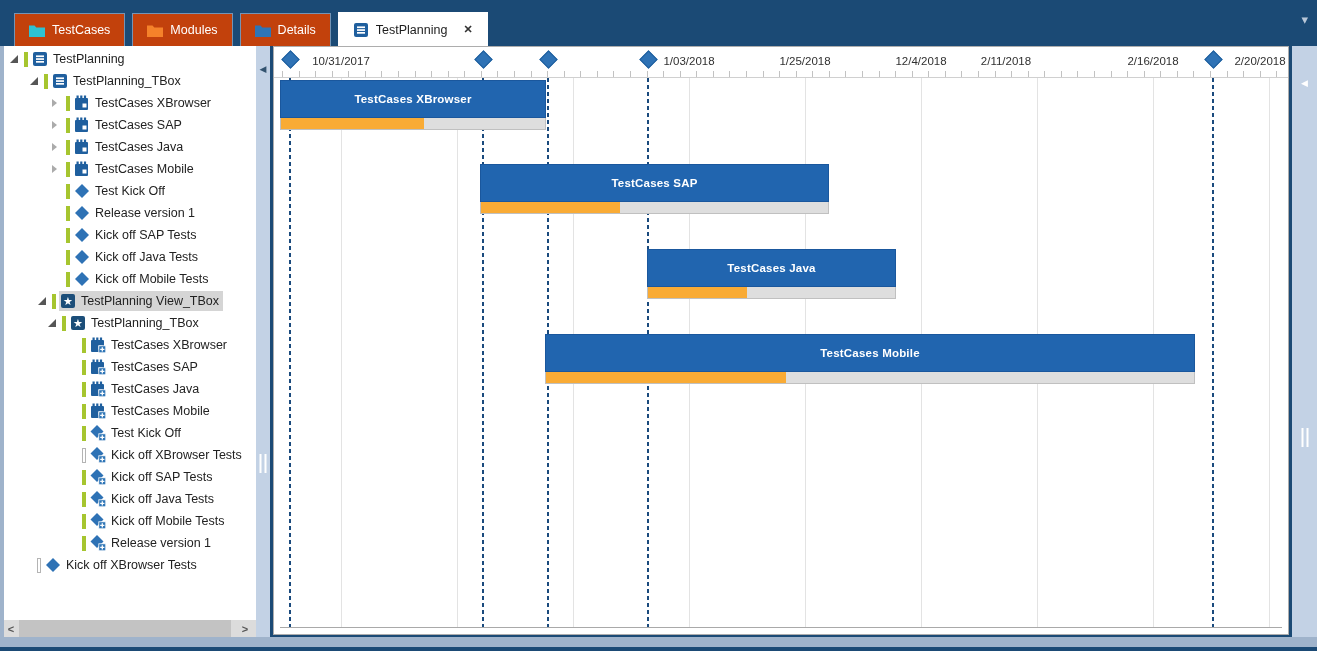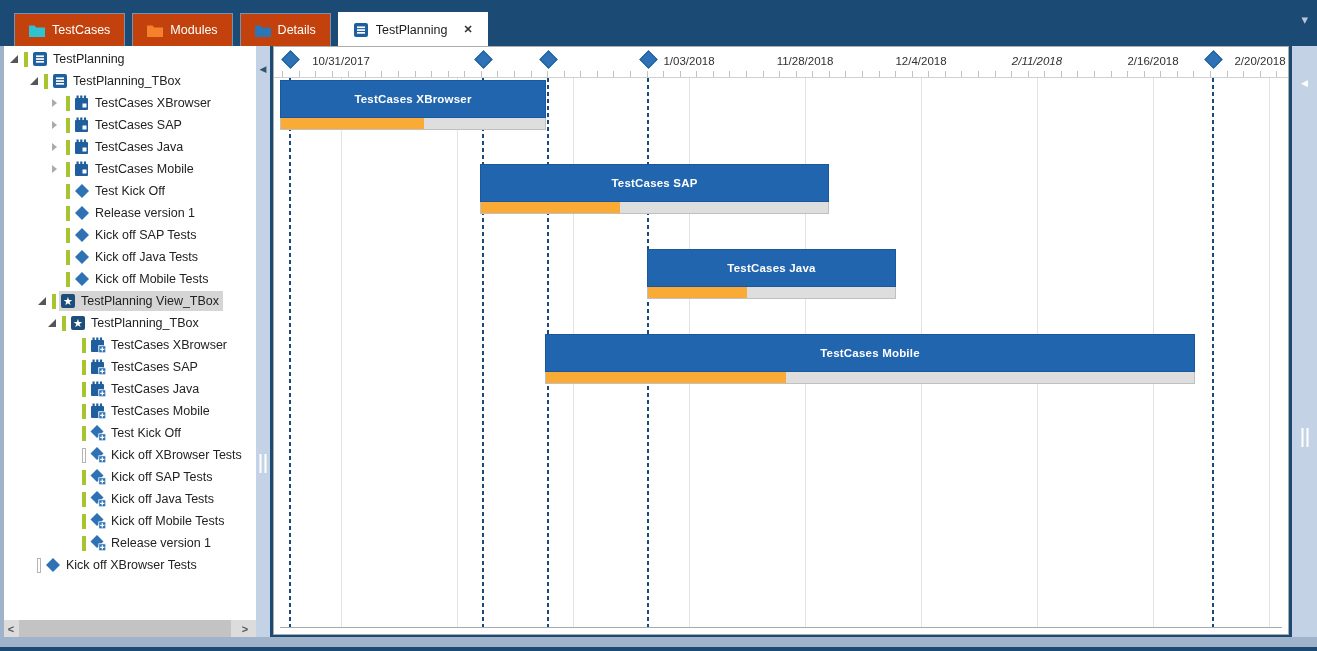--- a/index.html
+++ b/index.html
@@ -592,23 +592,23 @@
             <div class="dashline" style="left: 273px;"></div>
             <div class="dashline" style="left: 373px;"></div>
             <div class="dashline" style="left: 938px;"></div>
             <div class="tl-diamond" style="left: 10px;"></div>
             <div class="tl-diamond" style="left: 203px;"></div>
             <div class="tl-diamond" style="left: 268px;"></div>
             <div class="tl-diamond" style="left: 368px;"></div>
             <div class="tl-diamond" style="left: 933px;"></div>
             <div class="tl-date" style="left: 67px;">10/31/2017</div>
             <div class="tl-date" style="left: 415px;">1/03/2018</div>
-            <div class="tl-date" style="left: 531px;">11/28/2018</div>
+            <div class="tl-date" style="left: 531px;">1/25/2018</div>
             <div class="tl-date" style="left: 647px;">12/4/2018</div>
-            <div class="tl-date" style="left: 763px; font-style: italic;">2/11/2018</div>
+            <div class="tl-date" style="left: 732px;">2/11/2018</div>
             <div class="tl-date" style="left: 879px;">2/16/2018</div>
             <div class="tl-date" style="left: 986px;">2/20/2018</div>
             <div class="task" style="left: 6px; top: 33px; width: 266px;">
               <div class="task-main">
                 <span>TestCases XBrowser</span>
               </div>
               <div class="task-progress">
                 <div class="task-progress-fill" style="width: 54%;"></div>
               </div>
             </div>

